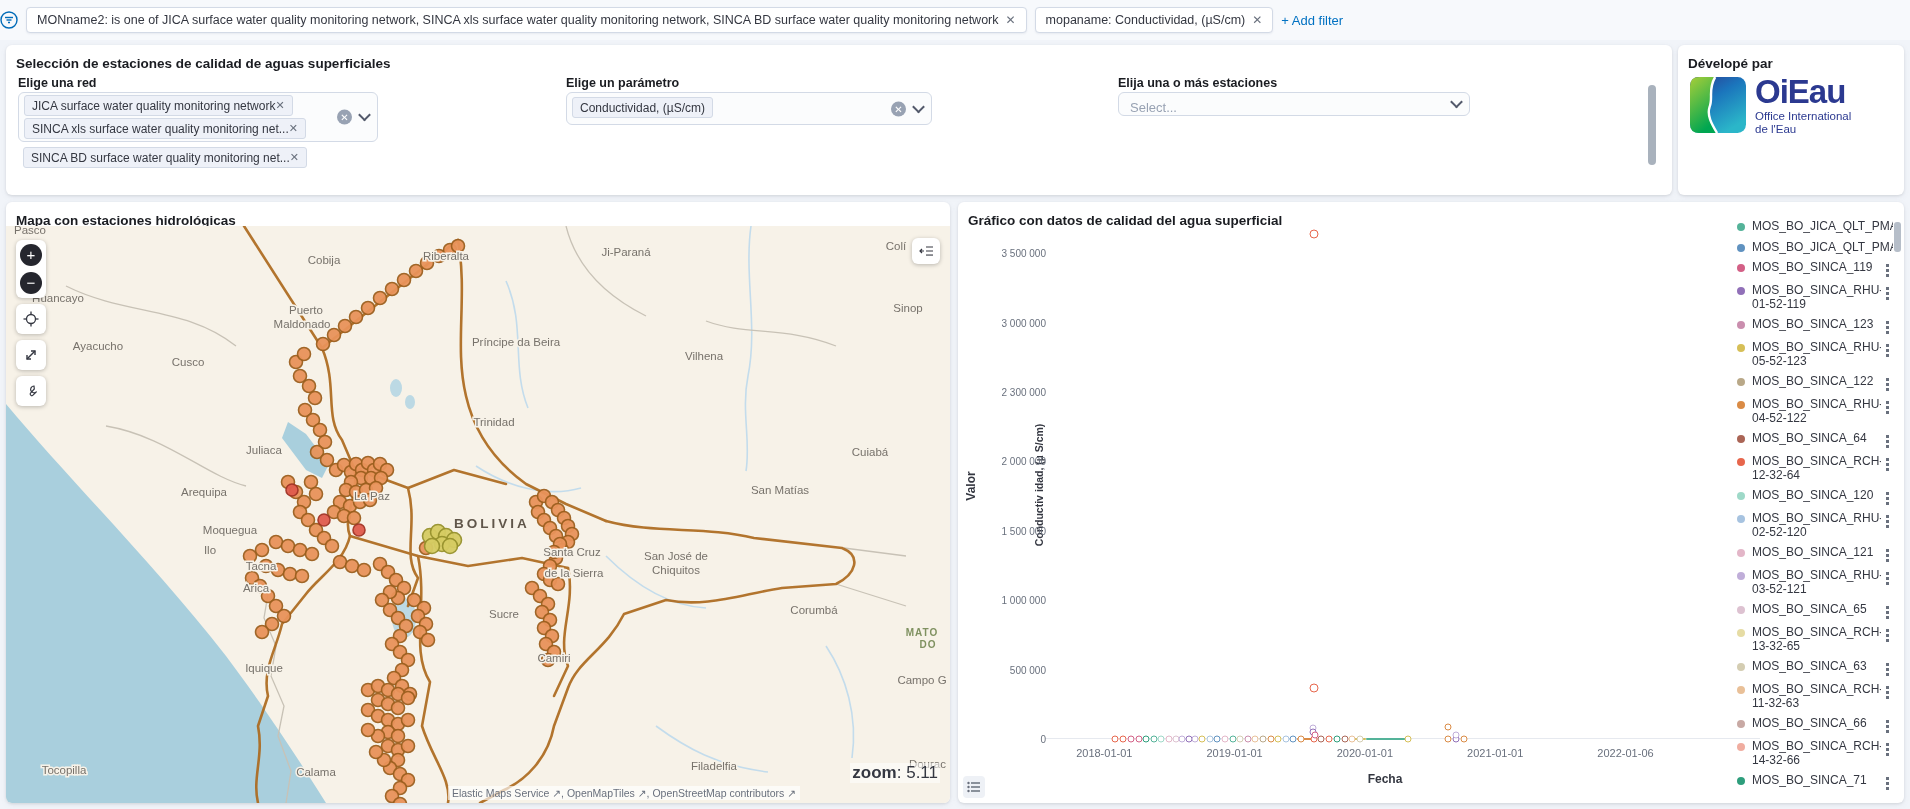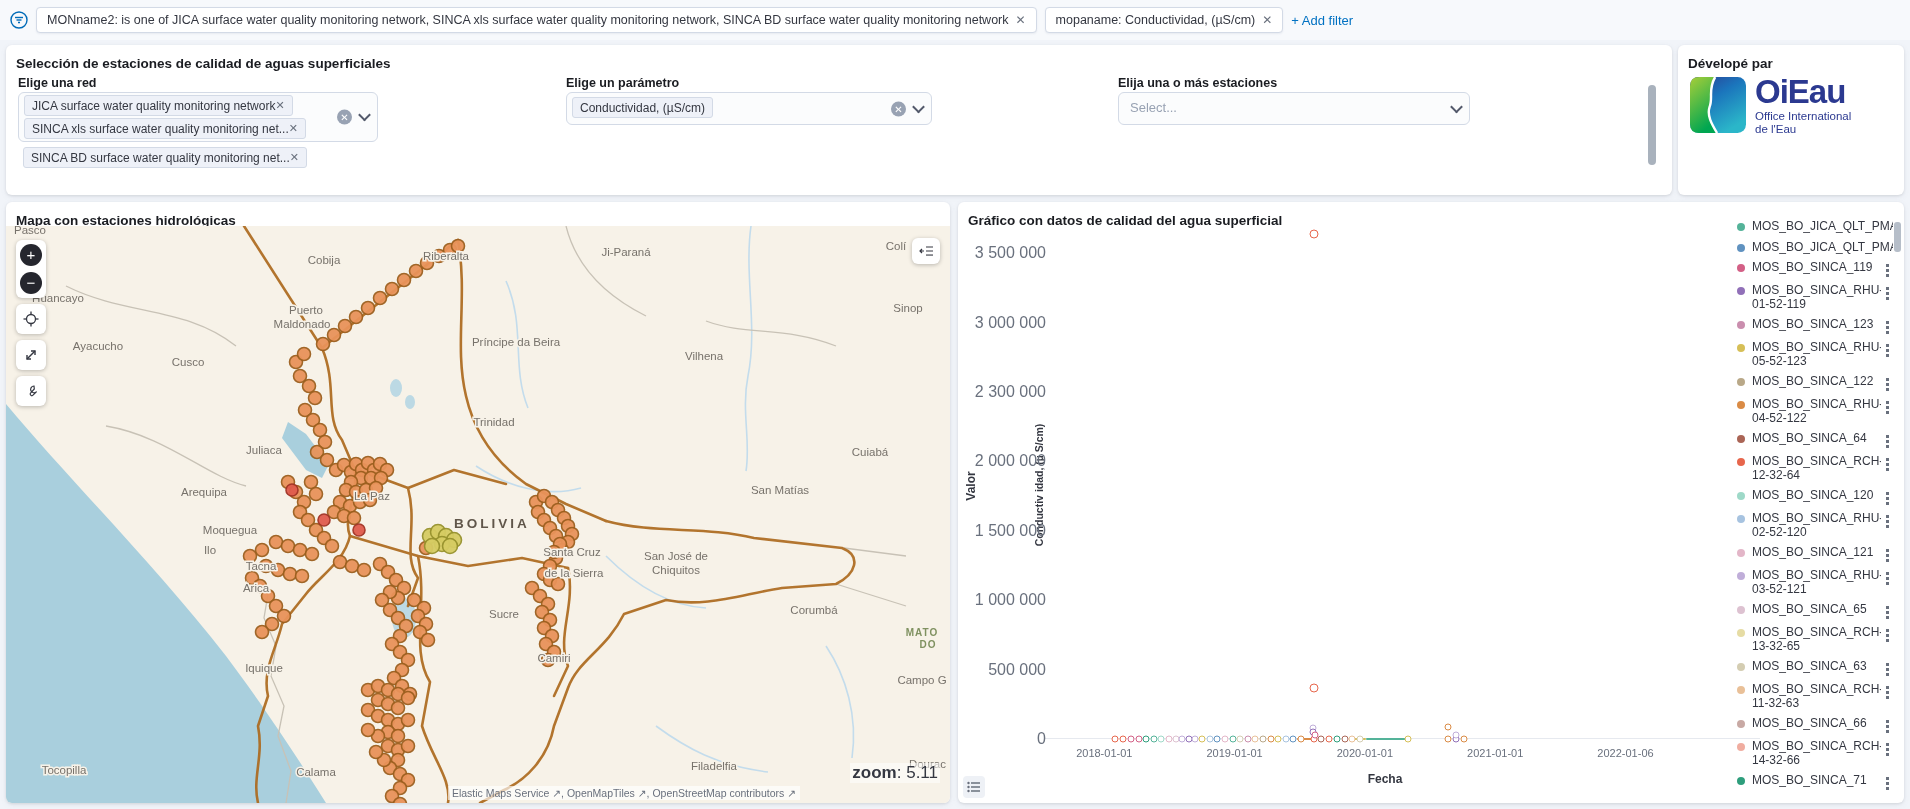--- a/index.html
+++ b/index.html
@@ -1,21 +1,21 @@
 <!DOCTYPE html>
 <html><head>
 <meta charset="utf-8">
 <style>
   * { margin:0; padding:0; box-sizing:border-box; }
   html,body { width:1910px; height:809px; overflow:hidden;
     font-family:"Liberation Sans", sans-serif; background:#f1f4f9; color:#343741; }
 
   
   .filterbar { position:absolute; left:0; top:0; width:1910px; height:40px;
-    display:flex; align-items:center; gap:8px; padding:0 10px; background:#f7f9fc; }
+    display:flex; align-items:center; gap:8px; padding:0 0; background:#f7f9fc; }
   .filter-circle-icon { width:18px; height:18px; flex:0 0 auto; }
   .pill { display:inline-flex; align-items:center; gap:7px; height:26px; padding:0 10px;
     background:#fff; border:1px solid #d3dae6; border-radius:4px; font-size:12.5px;
     color:#343741; white-space:nowrap; box-shadow:0 1px 2px rgba(152,162,179,.15); cursor:pointer;}
   .pill .x { color:#69707d; font-size:12px; }
   .add-filter { color:#0071c2; font-size:13px; cursor:pointer; white-space:nowrap; }
 
   
   .panel { position:absolute; background:#fff; border-radius:6px;
     box-shadow:0 1px 3px rgba(0,0,0,.1), 0 2px 6px rgba(101,119,134,.08); }
@@ -56,21 +56,21 @@
   .map-attrib { position:absolute; right:150px; bottom:3px; font-size:10.5px; color:#69707d;
     background:rgba(255,255,255,.65); padding:1px 4px; white-space:nowrap; }
   .map-zoomlabel { position:absolute; right:10px; bottom:20px; font-size:17px; color:#343741;
     background:rgba(255,255,255,.5); padding:0 2px;}
   .map-zoomlabel b { font-weight:bold; }
 
   
   #chart-panel { left:958px; top:202px; width:946px; height:601px; overflow:hidden; }
   #plot { position:absolute; left:97px; top:22px; width:675px; height:515px; }
   .axis-zero { position:absolute; left:-10px; right:-30px; bottom:0; height:1px; background:#e6e9ef; }
-  .ytick { position:absolute; right:856px; font-size:16px; color:#69707d; white-space:nowrap;
+  .ytick { position:absolute; right:856px; font-size:10px; color:#69707d; white-space:nowrap;
     transform:translateY(50%); }
   .xtick { position:absolute; top:545px; font-size:11px; color:#69707d; transform:translateX(-50%); white-space:nowrap;}
   .axis-title-y { position:absolute; left:-2px; top:277px; transform:rotate(-90deg); transform-origin:center;
     font-size:12px; font-weight:bold; color:#343741; white-space:nowrap; }
   .axis-title-y2 { position:absolute; left:20px; top:277px; transform:rotate(-90deg); transform-origin:center;
     font-size:10.5px; font-weight:bold; color:#343741; white-space:nowrap; }
   .axis-title-x { position:absolute; left:427px; top:570px; transform:translateX(-50%);
     font-size:12px; font-weight:bold; color:#343741; }
   .chart-point { position:absolute; width:7px; height:7px; border-radius:50%;
     background:#fff; transform:translate(-50%,50%); cursor:pointer; }
@@ -146,21 +146,21 @@
     <div class="tag" style="margin-top:4px">
       <span>Conductividad, (µS/cm)</span>
     </div>
     <div class="controls">
       <span class="clear-btn">✕</span>
       <span class="chevron"></span>
     </div>
   </div>
 
   <div class="field-label" style="left:1112px;top:31px">Elija una o más estaciones</div>
-  <div class="combo" style="left:1112px;top:47px;width:352px;height:33px">
+  <div class="combo" style="left:1112px;top:47px;width:352px;height:24px">
     <div class="placeholder">Select...</div>
     <div class="controls">
         <span class="chevron"></span>
       </div>
   </div>
 
   <div class="sel-scrollbar"></div>
 </div>
 
 <div class="panel" id="credit-panel">

